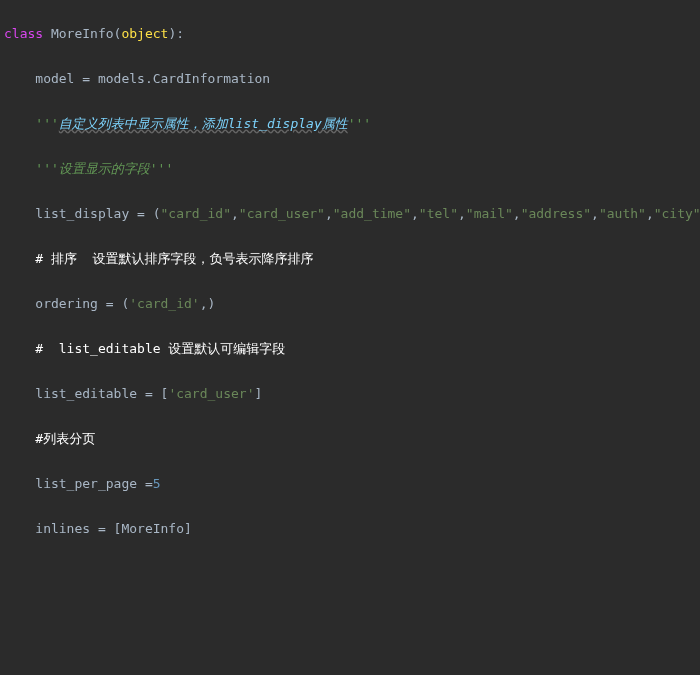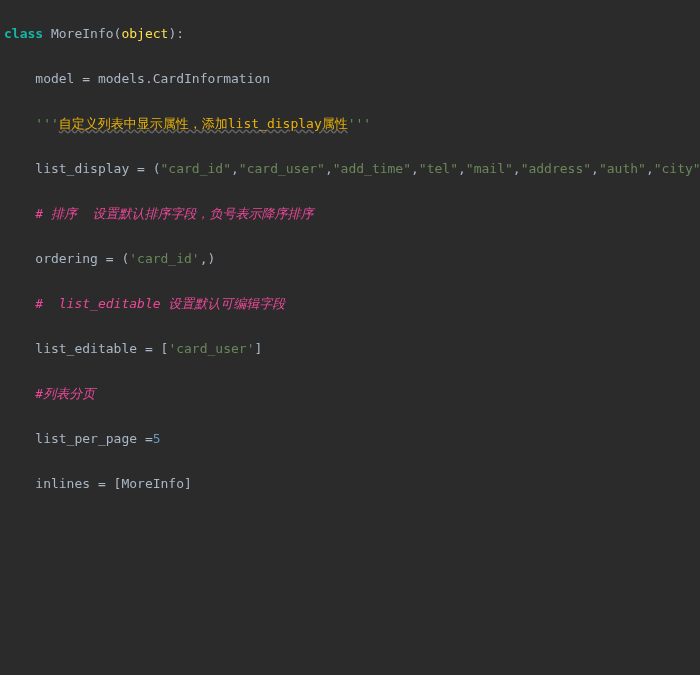--- a/index.html
+++ b/index.html
@@ -12,36 +12,37 @@
     color: #a9b7c6;
     width: 700px;
     height: 675px;
     overflow: hidden;
   }
   .editor {
     padding: 0 0 0 4px;
     white-space: pre;
   }
   .line { display: block; }
-  .kw { color: #14b8a6; font-weight: bold; }
+  .kw { color: #d946ef; font-weight: normal; }
   .cls { color: #a9b7c6; font-weight: normal; }
   .builtin { color: #fde047; }
   .str { color: #6a8759; }
   .doc { color: #629755; font-style: italic; }
-  .doc-u { color: #eab308; text-decoration: underline; text-decoration-style: wavy; text-decoration-color: #666; }
+  .doc-u { color: #7dd3fc; font-style: italic; text-decoration: underline; text-decoration-style: wavy; text-decoration-color: #666; }
   .num { color: #6897bb; }
-  .comment-zh { color: #ec4899; font-style: italic; margin-top: 28px;}
+  .comment-zh { color: #ffffff;  margin-top: 28px;}
 </style>
 </head>
 <body>
 
 <div class="editor">
 <span class="line"><span class="kw">class </span><span class="cls">MoreInfo</span><span>(</span><span class="builtin">object</span><span>):</span></span>
 <span class="line"><span>    model = models.CardInformation</span></span>
 <span class="line"><span class="doc">    '''</span><span class="doc-u">自定义列表中显示属性，添加list_display属性</span><span class="doc">'''</span></span>
+<span class="line"><span class="doc">    '''设置显示的字段'''</span></span>
 <span class="line"><span>    list_display = (</span><span class="str">"card_id"</span><span>,</span><span class="str">"card_user"</span><span>,</span><span class="str">"add_time"</span><span>,</span><span class="str">"tel"</span><span>,</span><span class="str">"mail"</span><span>,</span><span class="str">"address"</span><span>,</span><span class="str">"auth"</span><span>,</span><span class="str">"city"</span></span>
 <span class="line"><span class="comment-zh">    # 排序  设置默认排序字段，负号表示降序排序</span></span>
 <span class="line"><span>    ordering = (</span><span class="str">'card_id'</span><span>,)</span></span>
 <span class="line"><span class="comment-zh">    #  list_editable 设置默认可编辑字段</span></span>
 <span class="line"><span>    list_editable = [</span><span class="str">'card_user'</span><span>]</span></span>
 <span class="line"><span class="comment-zh">    #列表分页</span></span>
 <span class="line"><span>    list_per_page =</span><span class="num">5</span></span>
 <span class="line"><span>    inlines = [MoreInfo]</span></span>
 
 

